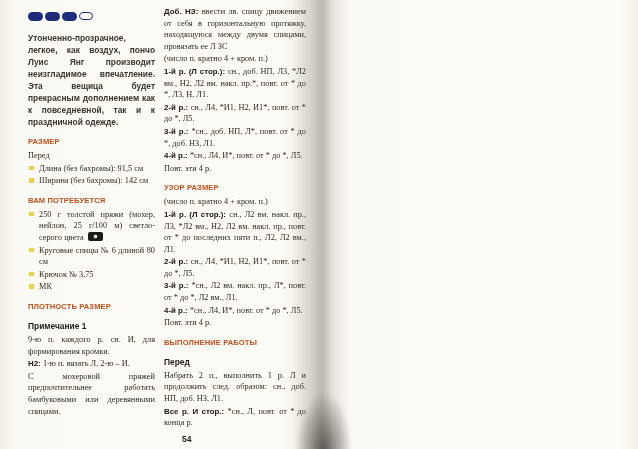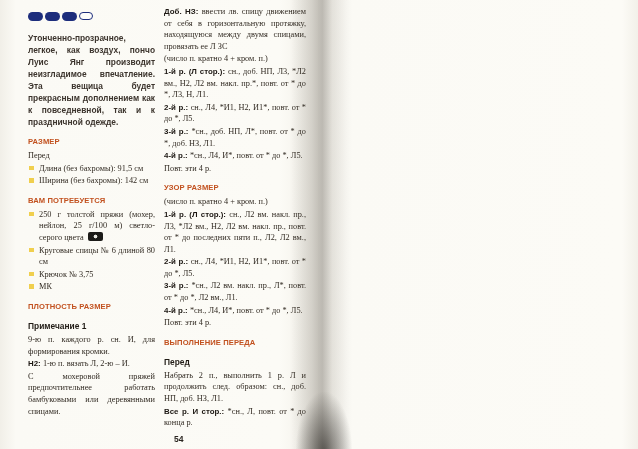--- a/index.html
+++ b/index.html
@@ -26,21 +26,21 @@
   .lead{font:bold 7.9px "Liberation Sans",sans-serif;color:#1c1712;}
   .blk.li{position:relative;padding-left:11px;}
   .bullet{position:absolute;left:1px;top:3px;width:4.5px;height:4.5px;background:var(--bullet,#f0cf4e);}
   .difficulty{margin:2px 0 4px;}
   .pill{display:inline-block;width:15px;height:9px;border-radius:4.5px;margin-right:2px;
         background:var(--pill,#1d2d7c);vertical-align:middle;}
   .pill.empty{background:#fdfdfa;border:1.5px solid var(--pill,#1d2d7c);width:12px;height:6px;}
   .yarn-icon{display:inline-block;width:15px;height:9px;border-radius:2px;margin-left:4px;vertical-align:-1px;
         background:radial-gradient(circle at 50% 50%,#e8e8e2 0 1.6px,#1c1b19 2.2px);}
   .pagenum{position:absolute;bottom:5px;font:bold 8.5px "Liberation Sans",sans-serif;color:#2a2520;}
-  .pn-left{left:174px;}
+  .pn-left{left:182px;}
 </style>
 </head>
 <body>
 
 <div id="scan">
   <div class="page page-left">
     <div class="col col1">
       <div class="difficulty" id="difficulty"><span class="pill"></span><span class="pill"></span><span class="pill"></span><span class="pill empty"></span></div>
       <div id="blocks-l1">
           <div class="blk intro">Утонченно-прозрачное, легкое, как воздух, пончо Луис Янг производит неизгладимое впечатление. Эта вещица будет прекрасным дополнением как к повседневной, так и к праздничной одежде.</div>
@@ -68,21 +68,21 @@
         <div class="blk p"><span class="lead">3-й р.: </span>*сн., доб. НП, Л*, повт. от * до *, доб. НЗ, Л1.</div>
         <div class="blk p"><span class="lead">4-й р.: </span>*сн., Л4, И*, повт. от * до *, Л5.</div>
         <div class="blk p">Повт. эти 4 р.</div>
         <div class="blk h">УЗОР РАЗМЕР</div>
         <div class="blk p">(число п. кратно 4 + кром. п.)</div>
         <div class="blk p"><span class="lead">1-й р. (Л стор.): </span>сн., Л2 вм. накл. пр., Л3, *Л2 вм., Н2, Л2 вм. накл. пр., повт. от * до последних пяти п., Л2, Л2 вм., Л1.</div>
         <div class="blk p"><span class="lead">2-й р.: </span>сн., Л4, *И1, Н2, И1*, повт. от * до *, Л5.</div>
         <div class="blk p"><span class="lead">3-й р.: </span>*сн., Л2 вм. накл. пр., Л*, повт. от * до *, Л2 вм., Л1.</div>
         <div class="blk p"><span class="lead">4-й р.: </span>*сн., Л4, И*, повт. от * до *, Л5.</div>
         <div class="blk p">Повт. эти 4 р.</div>
-        <div class="blk h">ВЫПОЛНЕНИЕ ПЕРЕДА</div>
+        <div class="blk h">ВЫПОЛНЕНИЕ РАБОТЫ</div>
         <div class="blk sub">Перед</div>
         <div class="blk p">Набрать 2 п., выполнить 1 р. Л и продолжить след. образом: сн., доб. НП, доб. НЗ, Л1.</div>
         <div class="blk p"><span class="lead">Все р. И стор.: </span>*сн., Л, повт. от * до конца р.</div>
       </div>
     <div class="pagenum pn-left">54</div>
   </div>
 
   <div class="page page-right">
     
     

